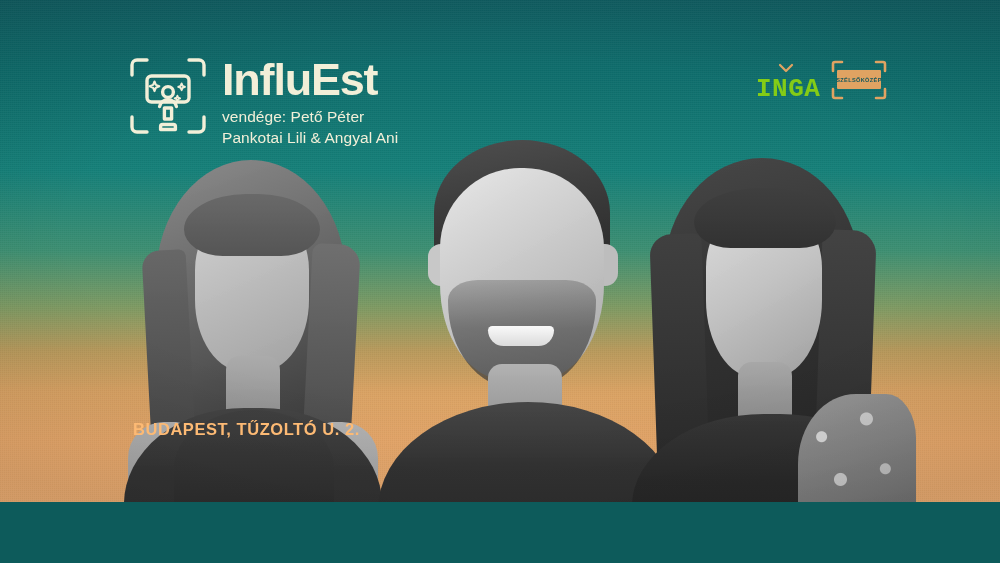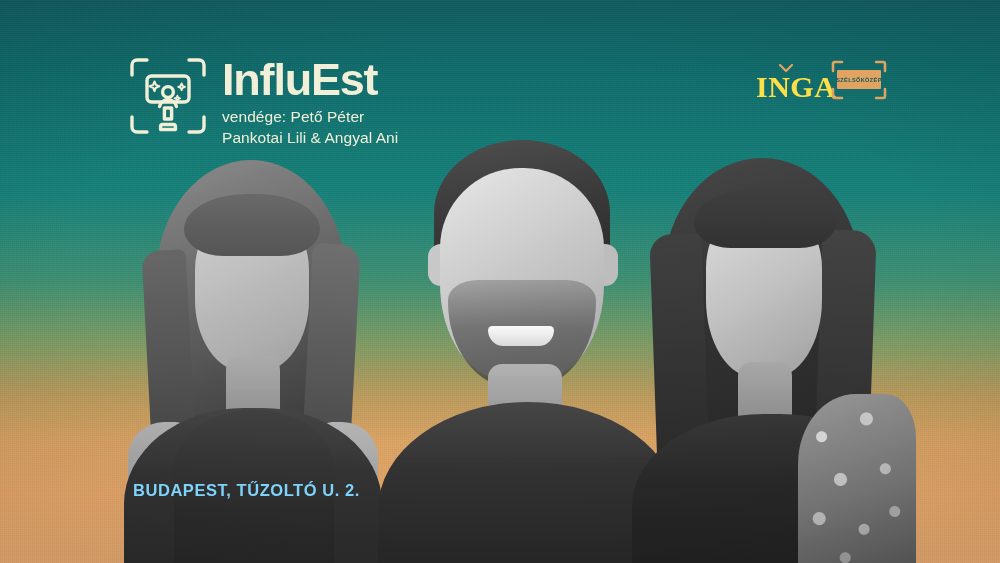--- a/index.html
+++ b/index.html
@@ -5,21 +5,21 @@
   * { margin:0; padding:0; box-sizing:border-box; }
   html, body { width:1000px; height:563px; overflow:hidden; }
   body {
     font-family: "Liberation Sans", sans-serif;
     background:#0d5b5b;
   }
 
   .poster {
     position:relative;
     width:1000px;
-    height:563px;
+    height:502px;
     overflow:hidden;
   }
 
   
   .bg {
     position:absolute; inset:0;
     background: linear-gradient(to bottom,
        #115f63 0%,
        #0f6d6c 14%,
        #168079 34%,
@@ -220,43 +220,43 @@
   }
 
   
   .partners {
     position:absolute; right:112px; top:58px;
     display:flex; align-items:center; gap:16px;
   }
   .inga { position:relative; width:58px; height:44px; }
   .inga-word {
     position:absolute; left:0; bottom:0;
-    font-family:Liberation Serif, serif;
-    font-size:30px; font-weight:700; letter-spacing:.5px;
-    color:#fde047; line-height:1;
+    font-family:Liberation Mono, monospace;
+    font-size:26px; font-weight:700; letter-spacing:.5px;
+    color:#84cc16; line-height:1;
   }
   .inga-chev {
     position:absolute; left:22px; top:1px; width:16px; height:10px;
   }
   .szk { position:relative; width:58px; height:42px; }
   .szk-box {
     position:absolute; left:7px; top:11px; width:44px; height:19px;
     background:#e0a362; border-radius:1px;
     display:flex; align-items:center; justify-content:center;
   }
   .szk-label {
     font-size:5.6px; font-weight:700; letter-spacing:.35px;
     color:#14575c; white-space:nowrap;
   }
 
   
   .info { position:absolute; left:133px; bottom:56px; }
   .info-venue {
     font-size:16.5px; font-weight:700; letter-spacing:.55px;
-    color:#7dd3fc; margin-bottom:7px;
+    color:#fdba74; margin-bottom:7px;
   }
   .info-when {
     display:flex; align-items:center; gap:17px;
     font-size:29px; font-weight:700; letter-spacing:.4px; color:#ed8f4a;
   }
   .info-sep { color:#ed8f4a; font-weight:400; font-size:26px; }
 </style>
 </head>
 <body>
 

